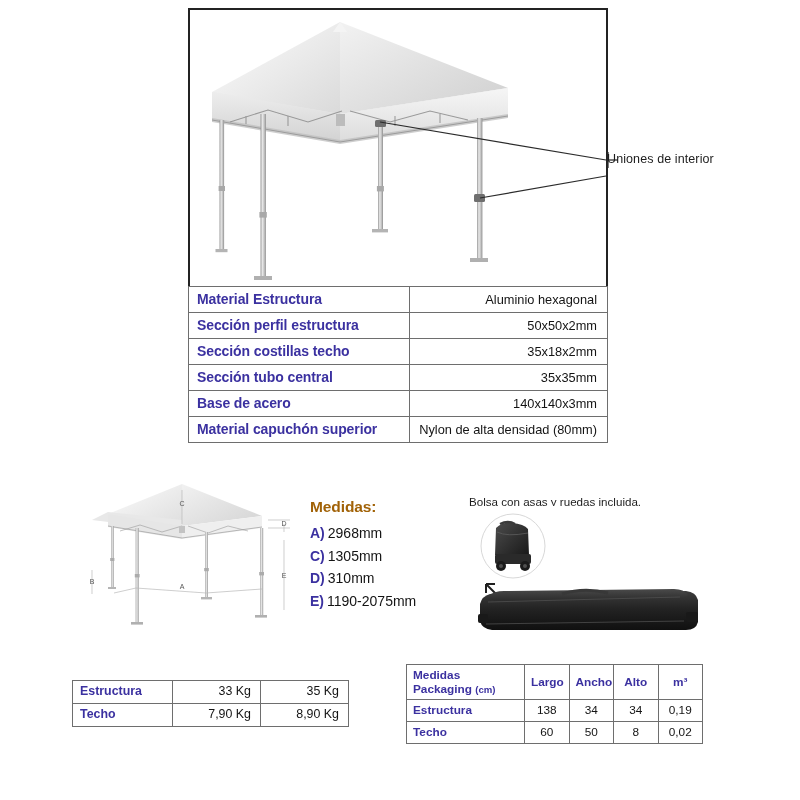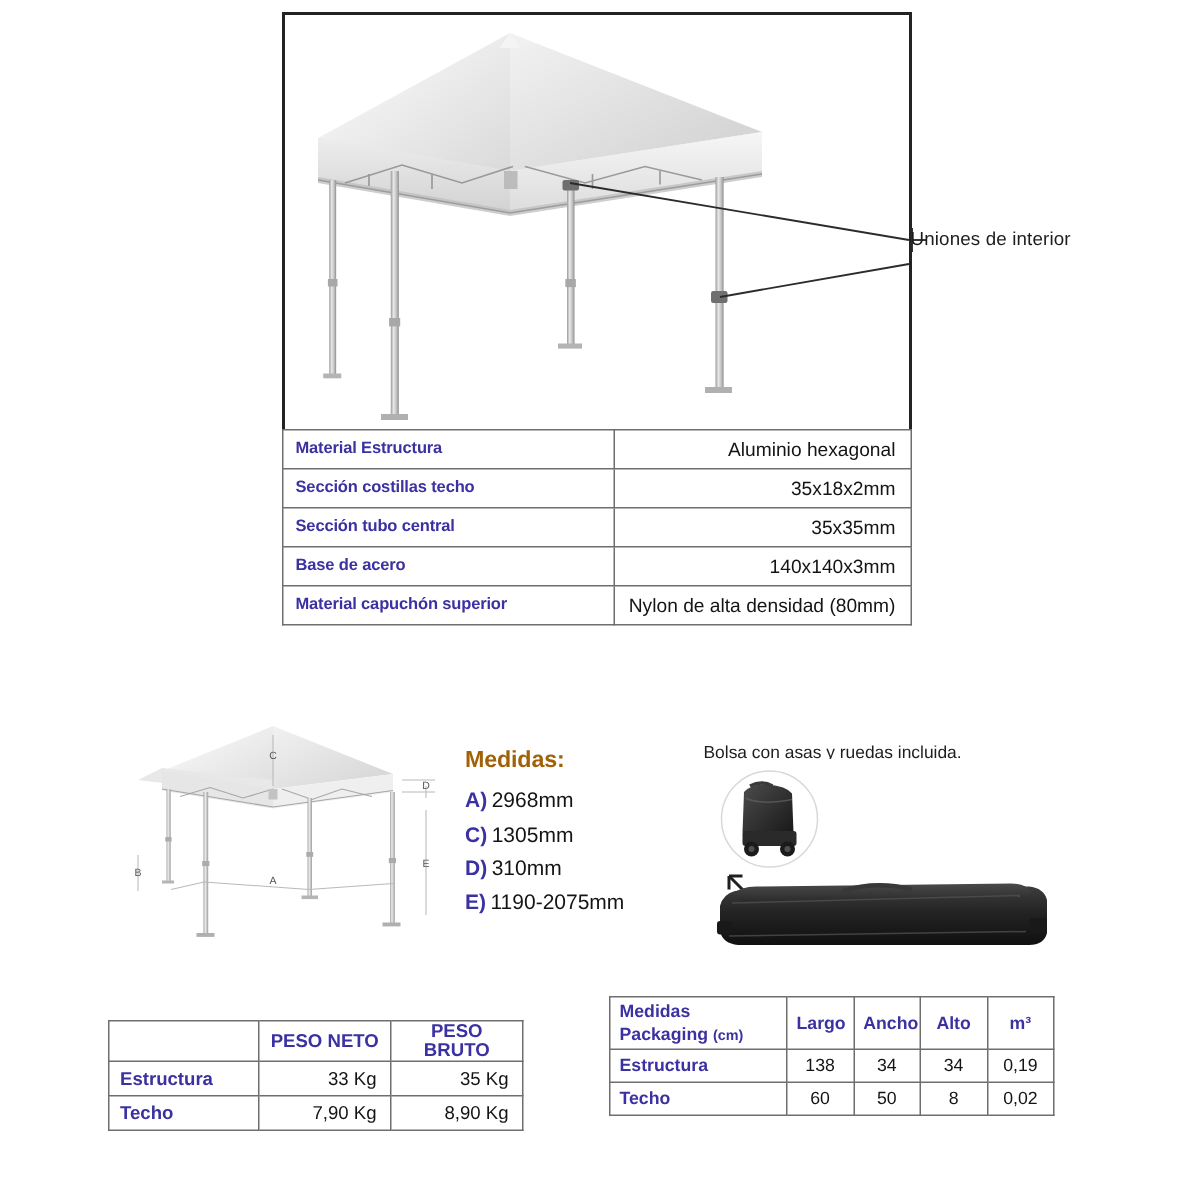--- a/index.html
+++ b/index.html
@@ -59,21 +59,21 @@
     top: 286px;
     width: 420px;
     border-collapse: collapse;
     table-layout: fixed;
     background: #fff;
   }
   #spec-table td {
     border: 1.6px solid #6e6e6e;
     height: 25px;
     padding: 0 8px;
-    font-size: 11px;
+    font-size: 14px;
     line-height: 1.05;
     vertical-align: middle;
   }
   #spec-table td.k {
     width: 204px;
     color: #3b31a0;
     font-weight: bold;
     letter-spacing: -0.1px;
   }
   #spec-table td.v {
@@ -292,20 +292,24 @@
 </svg>
 <div class="abs" id="callout-label">Uniones de interior</div>
 
 <table class="abs" id="spec-table">
   <tbody>
     <tr>
       <td class="k">Material Estructura</td>
       <td class="v">Aluminio hexagonal</td>
     </tr>
     <tr>
+      <td class="k">Sección perfil estructura</td>
+      <td class="v">50x50x2mm</td>
+    </tr>
+    <tr>
       <td class="k">Sección costillas techo</td>
       <td class="v">35x18x2mm</td>
     </tr>
     <tr>
       <td class="k">Sección tubo central</td>
       <td class="v">35x35mm</td>
     </tr>
     <tr>
       <td class="k">Base de acero</td>
       <td class="v">140x140x3mm</td>
@@ -450,25 +454,20 @@
 
   <path d="M 96 88 q 22 -7 46 -1" stroke="#383838" stroke-width="3" fill="none"></path>
 
   <rect x="12" y="108" width="10" height="9" rx="2" fill="#191919"></rect>
   <rect x="220" y="106" width="12" height="10" rx="2" fill="#191919"></rect>
 </svg>
 
 <table class="abs" id="weights-table">
   <tbody>
     <tr>
-      <td class="rowhead blank"></td>
-      <td class="colhead">PESO NETO</td>
-      <td class="colhead">PESO BRUTO</td>
-    </tr>
-    <tr>
       <td class="rowhead">Estructura</td>
       <td class="num">33 Kg</td>
       <td class="num">35 Kg</td>
     </tr>
     <tr>
       <td class="rowhead">Techo</td>
       <td class="num">7,90 Kg</td>
       <td class="num">8,90 Kg</td>
     </tr>
   </tbody>

